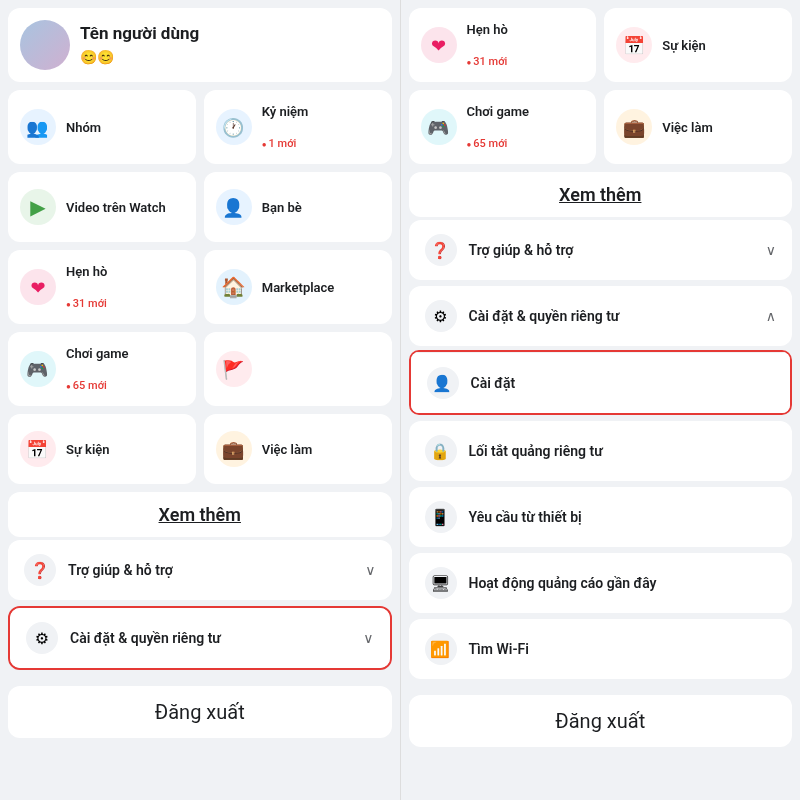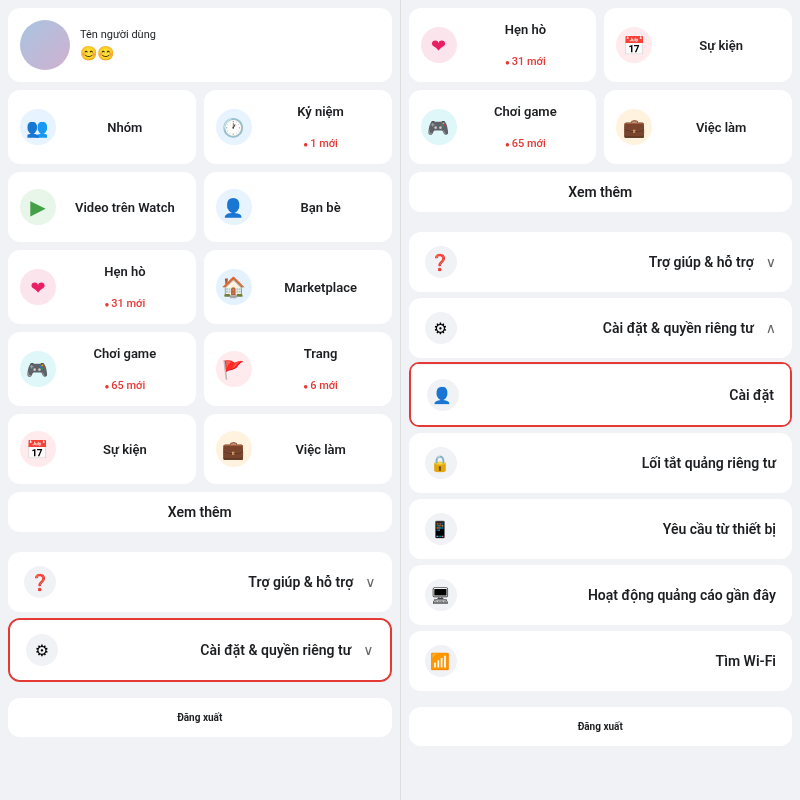--- a/index.html
+++ b/index.html
@@ -38,22 +38,22 @@
       border-radius: 50%;
       background: linear-gradient(135deg, #a8c4e0, #d0b0d0);
       flex-shrink: 0;
     }
     .user-text {
       font-size: 12px;
       color: #555;
       line-height: 1.4;
     }
     .user-name {
-      font-weight: 400;
-      font-size: 11px;
+      font-weight: 700;
+      font-size: 17px;
       color: #1c1e21;
     }
     .emoji-row {
       font-size: 14px;
       margin-top: 2px;
     }
 
     
     .menu-grid {
       display: grid;
@@ -100,33 +100,34 @@
       font-size: 11px;
       color: #e53935;
       font-weight: 500;
       margin-top: 18px;
     }
     .menu-badge::before {
       content: '● ';
       font-size: 8px;
     }
 
-    .menu-text { flex: 1; text-align: center; }
+    .menu-text { flex: 1; }
 
     
     .see-more-btn {
       background: #fff;
       border-radius: 12px;
       padding: 12px;
       text-align: center;
-      font-size: 14px;
+      font-size: 18px;
       font-weight: 600;
       color: #1c1e21;
       cursor: pointer;
-      margin-bottom: 20px;
+      margin-bottom: 3px;
+      text-decoration: underline;
     }
 
     
     .section-row {
       background: #fff;
       border-radius: 12px;
       padding: 14px 16px;
       display: flex;
       align-items: center;
       gap: 12px;
@@ -144,21 +145,20 @@
       justify-content: center;
       font-size: 16px;
       flex-shrink: 0;
     }
 
     .section-label {
       font-size: 14px;
       font-weight: 600;
       color: #1c1e21;
       flex: 1;
-      text-align: right;
     }
 
     .chevron {
       font-size: 14px;
       color: #65676b;
     }
 
     
     .settings-section {
       border: 2px solid #e53935;
@@ -185,22 +185,22 @@
       cursor: pointer;
       border-top: 1px solid #f0f2f5;
     }
 
     
     .logout-btn {
       background: #fff;
       border-radius: 12px;
       padding: 14px 16px;
       text-align: center;
-      font-size: 10px;
-      font-weight: 700;
+      font-size: 20px;
+      font-weight: 400;
       color: #1c1e21;
       cursor: pointer;
       margin-top: 16px;
       margin-bottom: 8px;
     }
 
     
     .divider {
       width: 1px;
       background: #ddd;
@@ -276,24 +276,20 @@
     <div class="menu-item">
       <div class="menu-icon teal">🎮</div>
       <div class="menu-text">
         <div class="menu-label">Chơi game</div>
         <div class="menu-badge">65 mới</div>
       </div>
     </div>
 
     <div class="menu-item">
       <div class="menu-icon red" style="background:#ffebee; color:#c62828;">🚩</div>
-      <div class="menu-text">
-        <div class="menu-label">Trang</div>
-        <div class="menu-badge">6 mới</div>
-      </div>
     </div>
 
     <div class="menu-item">
       <div class="menu-icon red" style="background:#ffebee;">📅</div>
       <div class="menu-text">
         <div class="menu-label">Sự kiện</div>
       </div>
     </div>
 
     <div class="menu-item">

